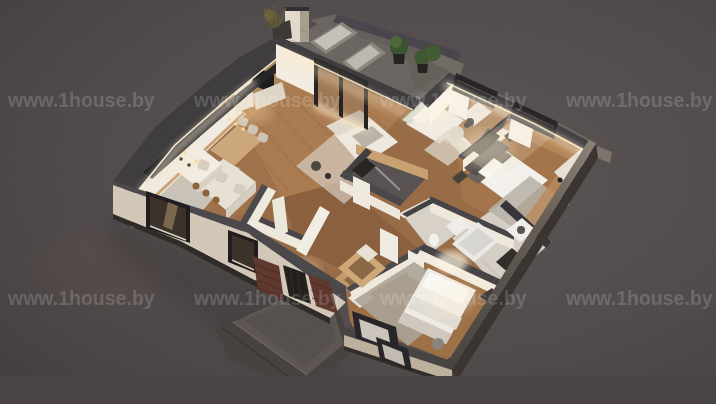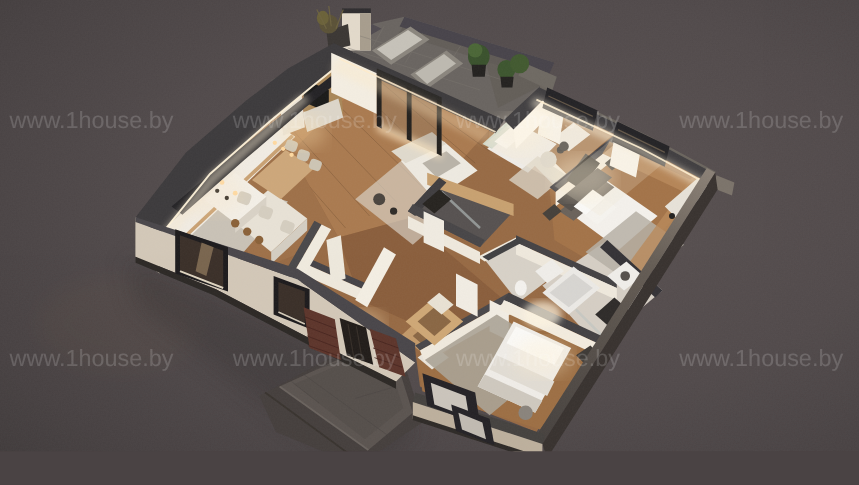--- a/index.html
+++ b/index.html
@@ -1,16 +1,16 @@
 <!DOCTYPE html>
 <html><head>
 <meta charset="utf-8">
 <style>
   html,body{margin:0;padding:0;background:#4a4344;}
-  #stage{position:relative;width:716px;height:376px;overflow:hidden;font-family:"Liberation Sans",sans-serif;}
+  #stage{position:relative;width:716px;height:376px;overflow:hidden;font-family:"Liberation Sans",sans-serif;font-weight:bold;}
 </style>
 </head>
 <body>
 <div id="stage">
 <svg width="716" height="404" viewBox="0 0 716 404" xmlns="http://www.w3.org/2000/svg">
 <defs>
   <radialGradient id="bg" cx="0.60" cy="0.42" r="0.85">
     <stop offset="0" stop-color="#5a5252"></stop>
     <stop offset="0.5" stop-color="#514a4b"></stop>
     <stop offset="0.8" stop-color="#474142"></stop>

